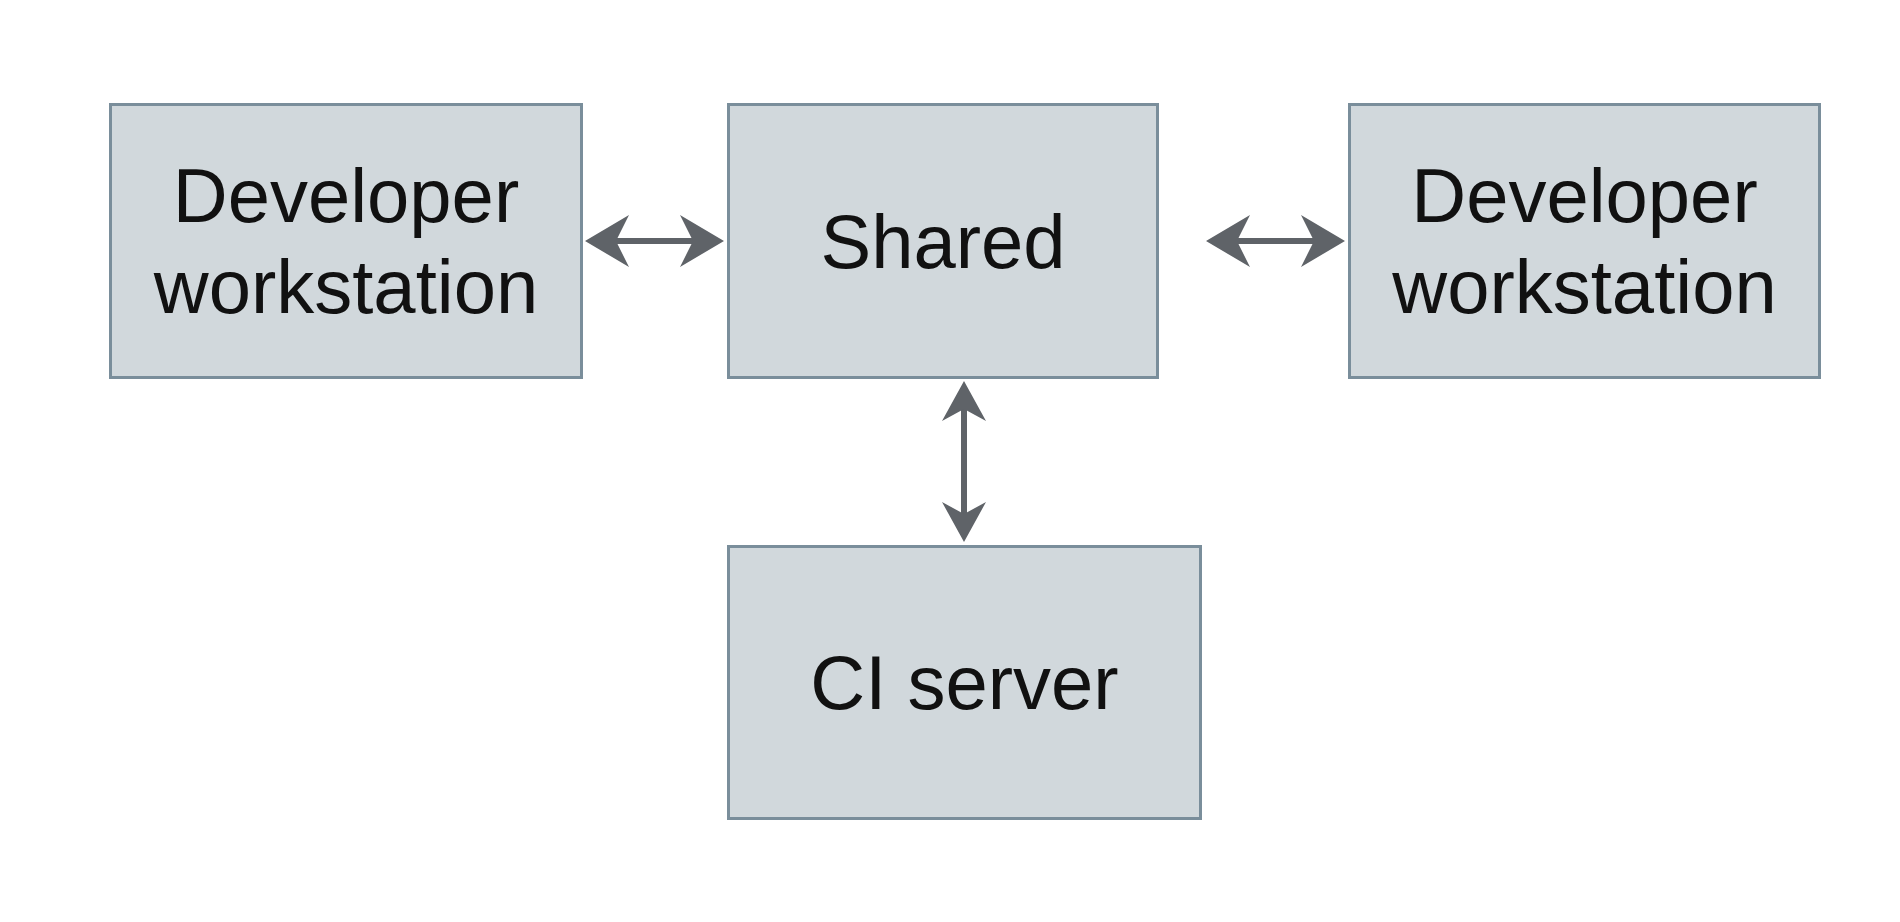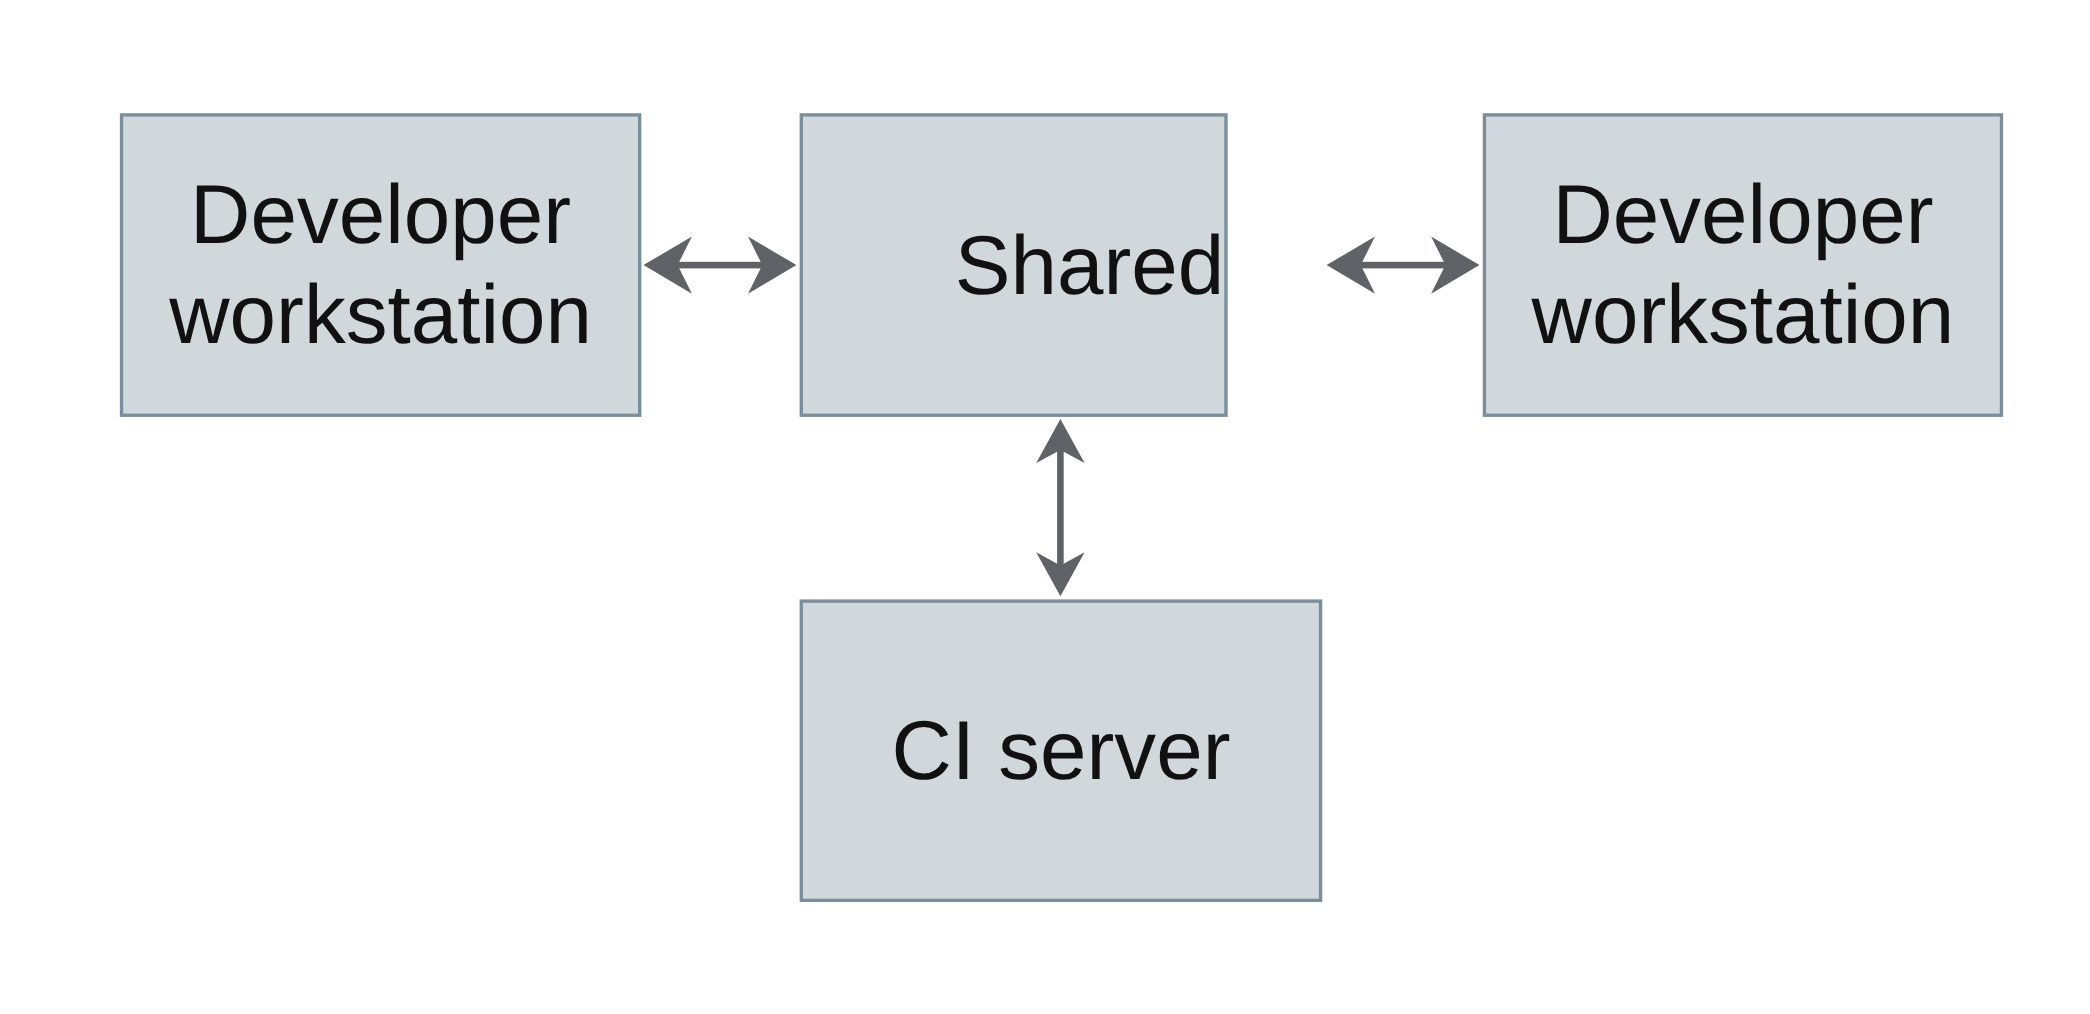--- a/index.html
+++ b/index.html
@@ -26,21 +26,21 @@
     align-items: center;
     justify-content: center;
     text-align: center;
     color: #111111;
     font-size: 76px;
     line-height: 91px;
     letter-spacing: 0px;
   }
   .node span { display: block; white-space: nowrap; }
   #node-left   { left: 89px;   top: 103px; width: 474px; height: 276px; }
-  #node-cache  { left: 707px;  top: 103px; width: 389px; height: 276px; align-items: flex-end; }
+  #node-cache  { left: 707px;  top: 103px; width: 432px; height: 276px; }
   #node-right  { left: 1328px; top: 103px; width: 473px; height: 276px; }
   #node-ci     { left: 707px;  top: 545px; width: 475px; height: 275px; }
   .arrow-layer {
     position: absolute;
     left: 0; top: 0;
     width: 1900px;
     height: 922px;
     pointer-events: none;
   }
 </style>

